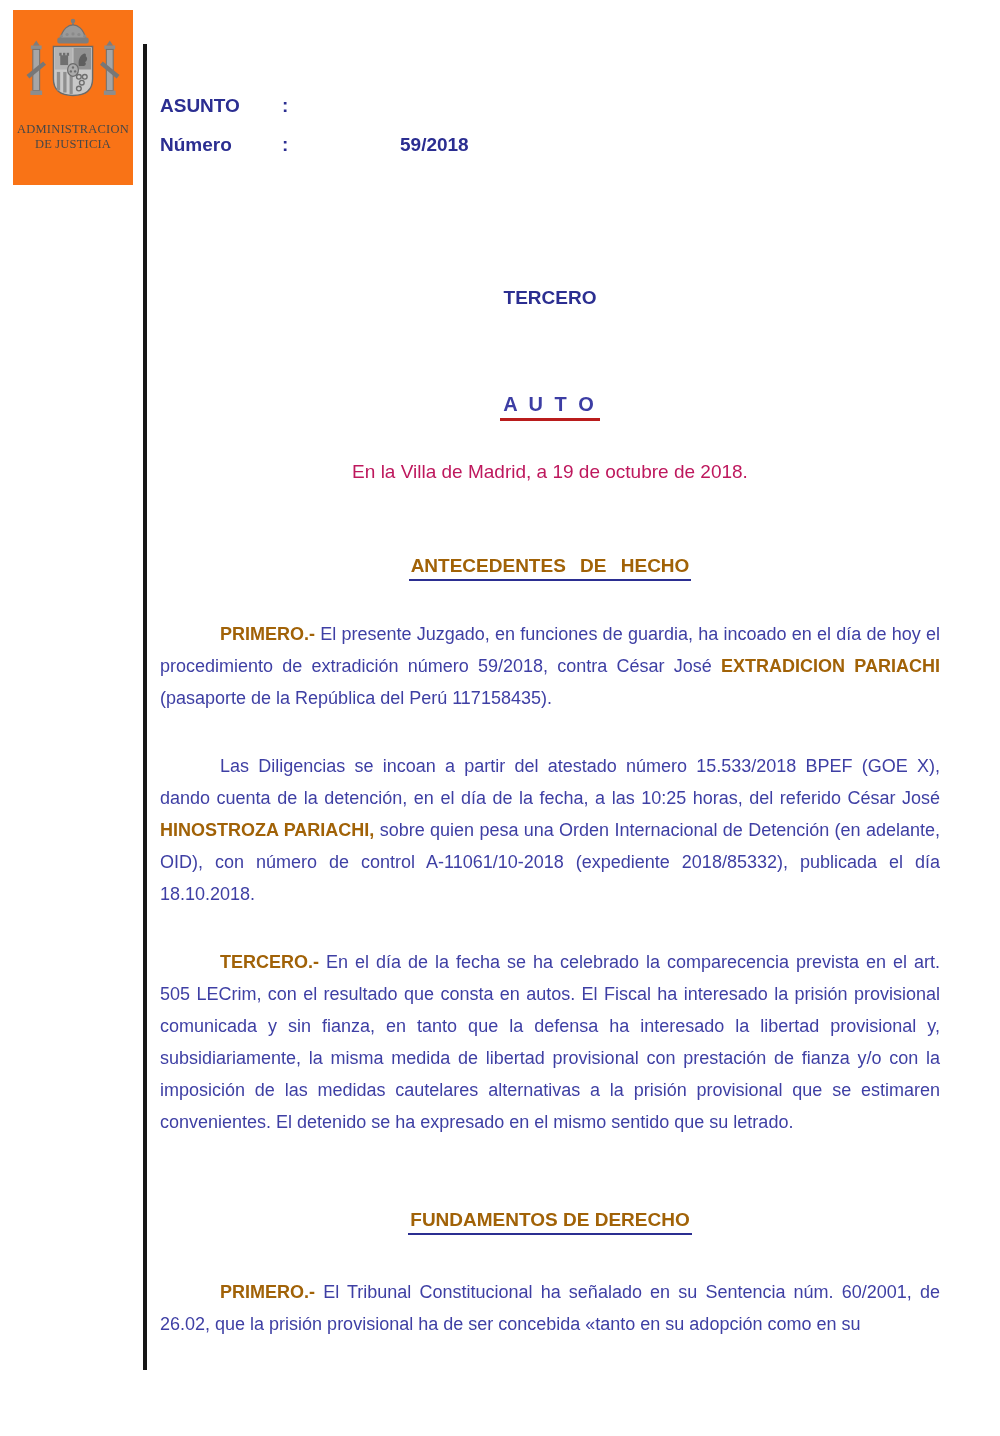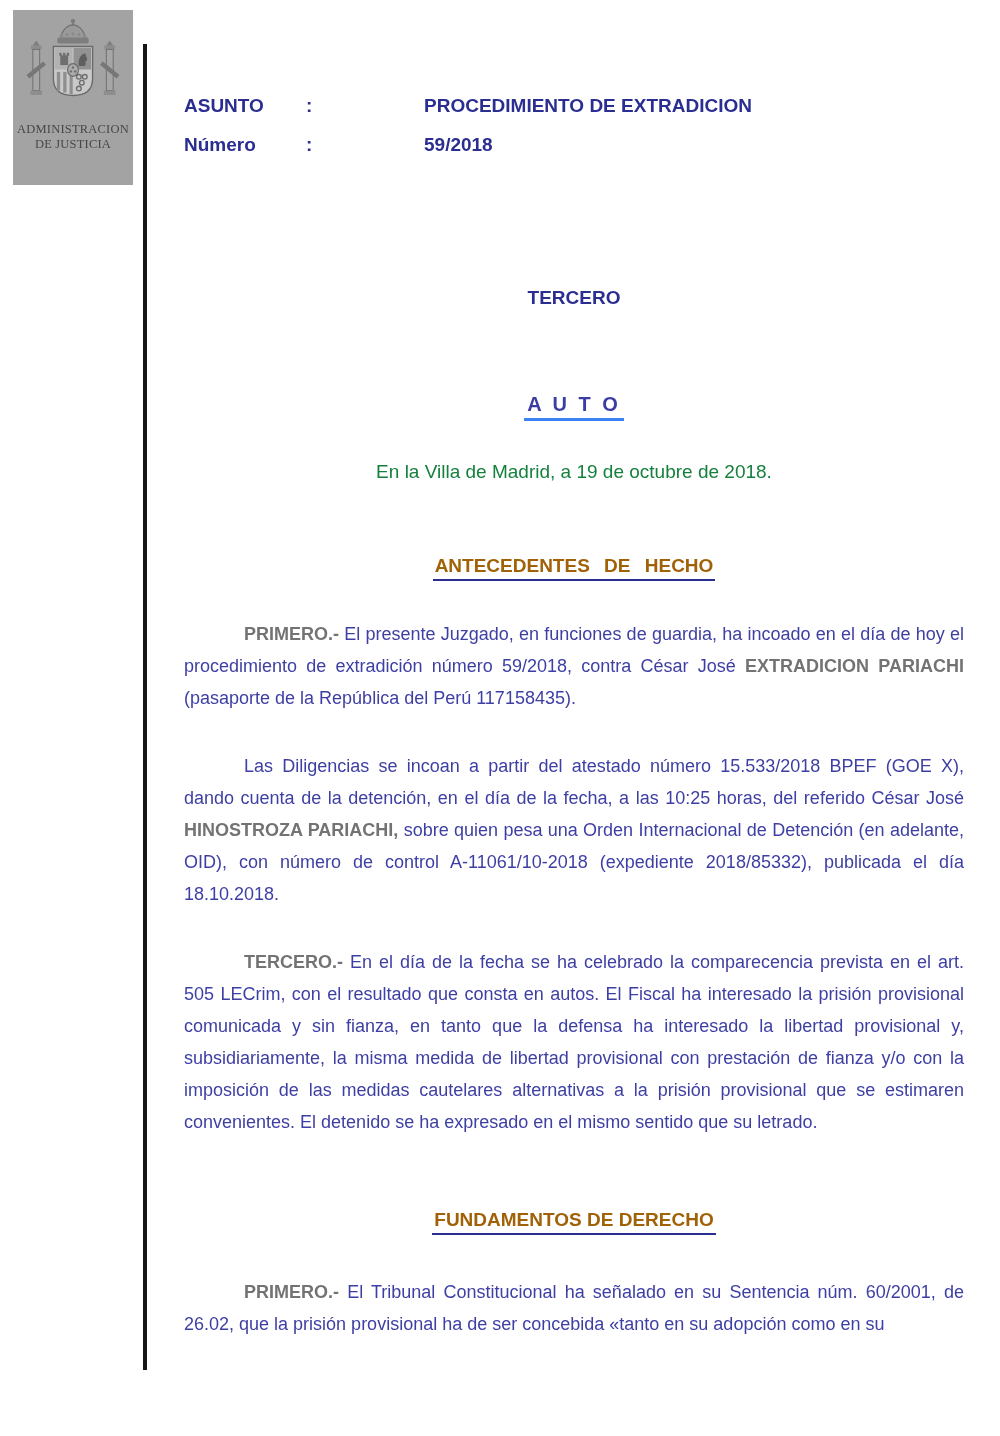--- a/index.html
+++ b/index.html
@@ -10,21 +10,21 @@
     background: #ffffff;
     font-family: "Liberation Sans", sans-serif;
     overflow: hidden;
   }
 
   
   .crest-box {
     position: absolute;
     left: 13px; top: 10px;
     width: 120px; height: 175px;
-    background: #a3a3a3;
+    background: #f97316;
     display: flex;
     flex-direction: column;
     align-items: center;
     box-sizing: border-box;
     padding-top: 6px;
   }
   .crest-box svg { display: block; }
   .crest-caption {
     margin-top: 2px;
     font-family: "Liberation Serif", serif;
@@ -41,21 +41,21 @@
     position: absolute;
     left: 143px; top: 44px;
     width: 4px; height: 1326px;
     background: #161616;
   }
 
   
   .content {
     position: absolute;
     left: 160px; top: 0;
-    width: 780px; height: 1436px; margin-left: 24px;
+    width: 780px; height: 1436px;
   }
   .row { position: absolute; left: 0; width: 780px; }
 
   .hdr-row {
     display: flex;
     font-size: 19px;
     font-weight: 700;
     color: #2b2e91;
   }
   .hdr-label { width: 122px; }
@@ -66,48 +66,48 @@
     font-size: 19px;
     font-weight: 700;
     color: #2b2e91;
   }
   .doc-title {
     font-size: 20px;
     font-weight: 700;
     color: #3c3da4;
   }
   .doc-title .u {
-    border-bottom: 3px solid #3b82f6;
+    border-bottom: 3px solid #b91c1c;
     padding: 0 3px 3px 3px;
     letter-spacing: 3px;
   }
   .section-heading {
     font-size: 19px;
     font-weight: 700;
     color: #a16207;
   }
   .section-heading .u {
     border-bottom: 2px solid #2b2e91;
     padding: 0 2px 3px 2px;
   }
   .wide-words { word-spacing: 9px; }
 
   .date-line {
     font-size: 19px;
-    color: #15803d;
+    color: #be185d;
   }
 
   .para {
     font-size: 18px;
     line-height: 32px;
     color: #3e3fa4;
     text-align: justify;
     text-indent: 60px;
   }
-  .para .lead, .para b { font-weight: 700; color: #737373; }
+  .para .lead, .para b { font-weight: 700; color: #a16207; }
 </style>
 </head>
 <body>
 
 <div class="page">
 
   <div class="crest-box">
     <svg width="98" height="104" viewBox="0 0 100 106" aria-hidden="true">
 
       <circle cx="50" cy="5" r="2.3" fill="#7d7d7d"></circle>
@@ -163,21 +163,20 @@
     </div>
   </div>
 
   <div class="left-rule"></div>
 
   <div class="content">
 
     <div class="row hdr-row" style="top:95px;">
       <span class="hdr-label">ASUNTO</span>
       <span class="hdr-sep">:</span>
-      <span class="hdr-value">PROCEDIMIENTO DE EXTRADICION</span>
     </div>
 
     <div class="row hdr-row" style="top:134px;">
       <span class="hdr-label">Número</span>
       <span class="hdr-sep">:</span>
       <span class="hdr-value">59/2018</span>
     </div>
 
     <div class="row centered court-line" style="top:287px;">TERCERO</div>
 

